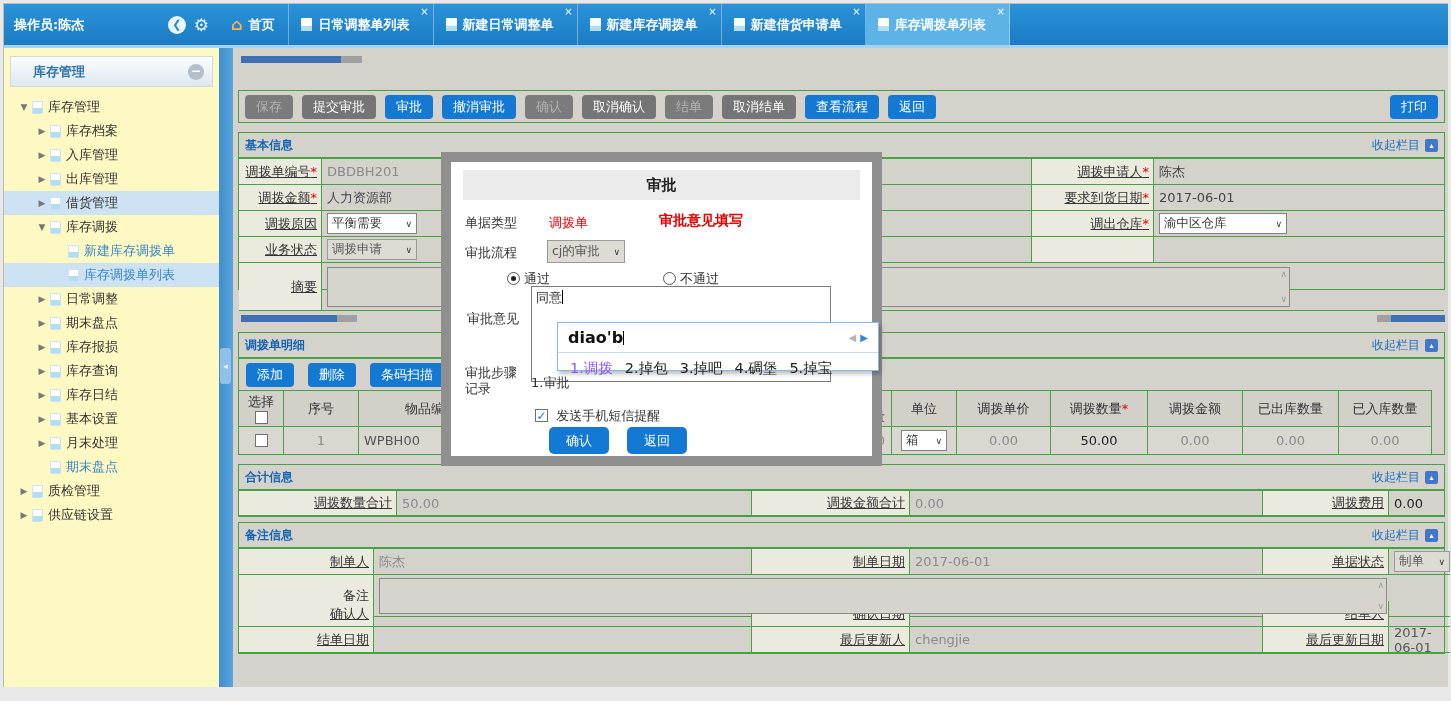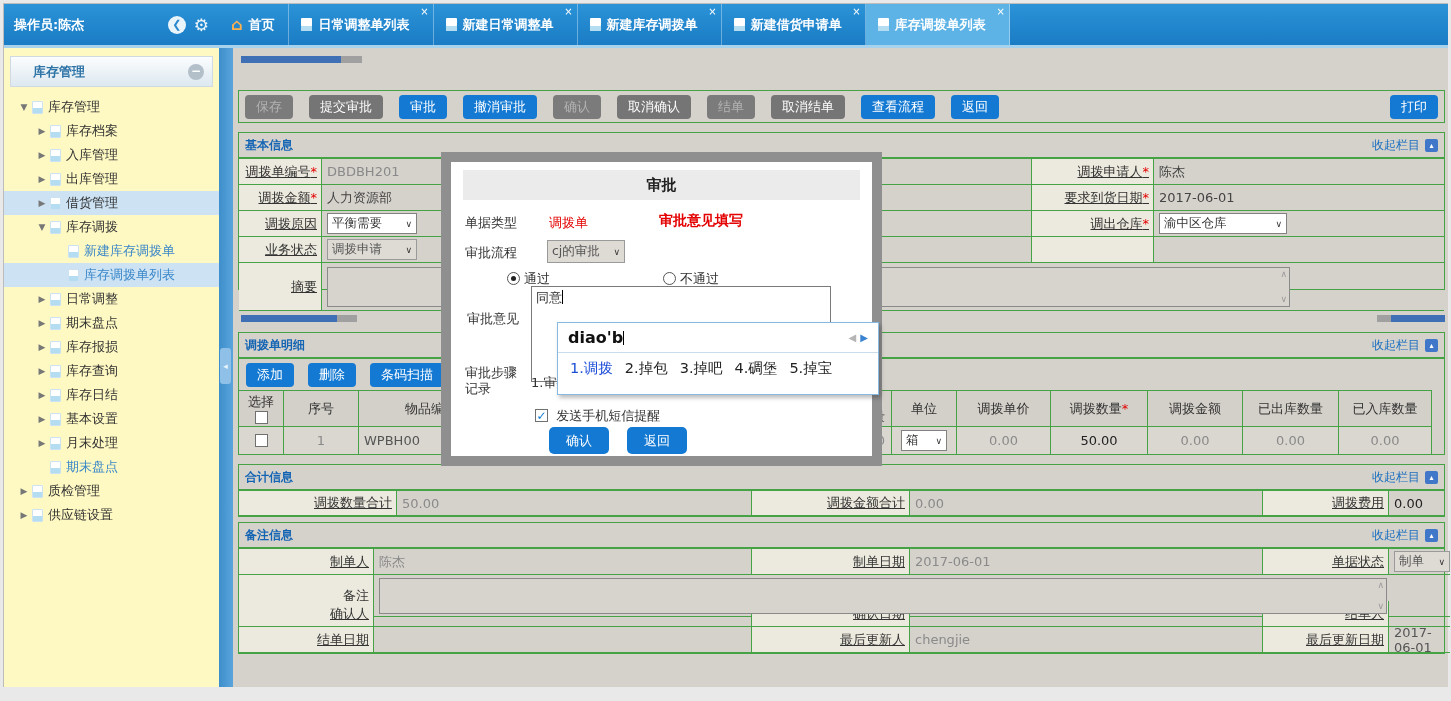--- a/index.html
+++ b/index.html
@@ -42,21 +42,21 @@
   .hbar .b { background:#3f6fb5; height:7px; float:left; } .hbar .g { background:#a0a0a0; height:7px; float:left; }
   .ptitle { position:absolute; top:15px; left:0; width:100%; text-align:center; font-size:15px; font-weight:bold; color:#222; }
 
   .gbox { position:absolute; left:5px; width:1207px; border:1px solid #45a245; }
   .sech { height:24px; display:flex; align-items:center; padding:0 6px; }
   .sech .t { color:#1464b4; font-weight:bold; font-size:12px; }
   .sech .sp { flex:1; }
   .clink { color:#1b6fc0; font-size:12px; margin-right:5px; }
   .cico { width:13px; height:13px; background:#4077c8; border-radius:2px; color:#fff; font-size:8px; line-height:13px; text-align:center; }
 
-  .toolbar { top:42px; height:33px; display:flex; align-items:center; gap:16px; padding:0 6px; }
+  .toolbar { top:42px; height:33px; display:flex; align-items:center; gap:9px; padding:0 6px; }
   .btn { height:24px; padding:0 11px; border-radius:4px; color:#fff; font-size:13px; line-height:24px; border:none; font-family:inherit; }
   .b-blue { background:#1379d2; } .b-gray { background:#757575; } .b-dis { background:#7b7b7b; color:#b3b3b3; }
   .mla { margin-left:auto; }
 
   
   .frm { border-top:2px solid #45a245; display:grid; }
   .fl { background:#eceade; text-align:right; padding:0 4px 0 2px; display:flex; align-items:center; justify-content:flex-end; border-right:1px solid #45a245; border-bottom:1px solid #45a245; font-size:13px;text-decoration:underline; }
   .fv { padding-left:5px; display:flex; align-items:center; border-bottom:1px solid #45a245; border-right:1px solid #45a245; font-size:13px; color:#444; }
   .fv.last { border-right:none; }
   .red { color:#e40000; }
@@ -78,26 +78,26 @@
 
   
   .modal { position:absolute; left:437px; top:148px; width:441px; height:314px; background:#fff; border:10px solid #8f8f8f; z-index:50; }
   .mi { position:relative; width:421px; height:294px; font-size:13px; }
   .mtitle { position:absolute; left:12px; top:8px; width:397px; height:30px; background:#ebebeb; text-align:center; line-height:30px; font-weight:bold; font-size:15px; color:#222; }
   .mrow { position:absolute; }
   .radio { display:inline-block; width:13px; height:13px; border:1px solid #555; border-radius:50%; background:#fff; position:relative; vertical-align:-2px; margin-right:4px; }
   .radio.on:after { content:""; position:absolute; left:3px; top:3px; width:5px; height:5px; border-radius:50%; background:#222; }
   .mta { position:absolute; left:80px; top:124px; width:300px; height:96px; background:#fff; border:1px solid #7a7a7a; padding:2px 4px; }
   .caret { display:inline-block; width:1px; height:14px; background:#000; vertical-align:-2px; }
-  .ime { position:absolute; left:106px; top:160px; width:322px; height:73px; background:#fff; border:1px solid #86b9e2; box-shadow:2px 3px 4px rgba(0,0,0,.25); z-index:5; }
+  .ime { position:absolute; left:106px; top:160px; width:322px; height:49px; background:#fff; border:1px solid #86b9e2; box-shadow:2px 3px 4px rgba(0,0,0,.25); z-index:5; }
   .ime .in { height:30px; display:flex; align-items:center; padding:0 10px; font-weight:bold; font-size:16px; color:#111; border-bottom:1px solid #c9dcee; }
   .ime .in .sp { flex:1; }
   .ime .pg { font-size:10px; } .pgl { color:#b5b5b5; } .pgr { color:#3b82d0; margin-left:4px; }
   .ime .cands { display:flex; gap:12px; align-items:center; height:30px; padding:0 12px; font-size:14.5px; color:#222; }
-  .cand0 { color:#1d4ed8; }
+  .cand0 { color:#8b5cf6; }
   .mbtn { position:absolute; width:60px; height:27px; background:#1379d2; color:#fff; border:none; border-radius:5px; font-size:13px; font-family:inherit; }
 </style>
 </head>
 <body>
 
 <div class="win">
 
   <div class="topbar">
     <div class="opbox">
       <span>操作员:陈杰</span>

